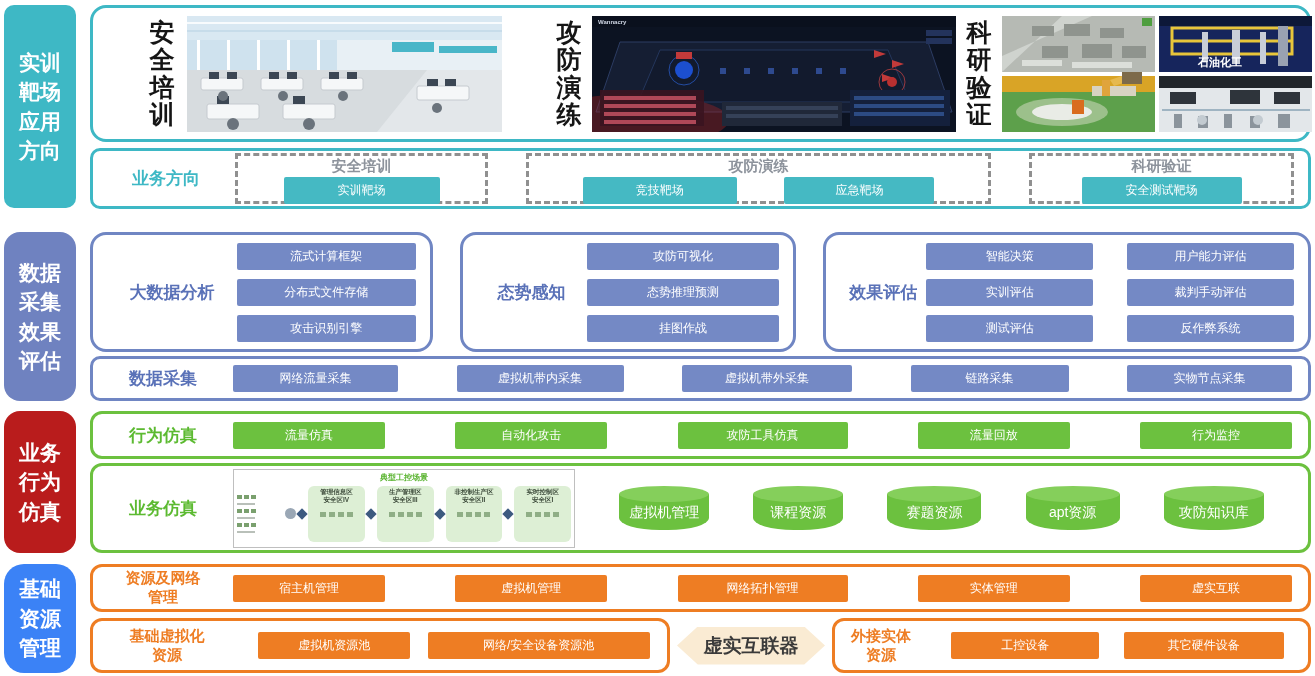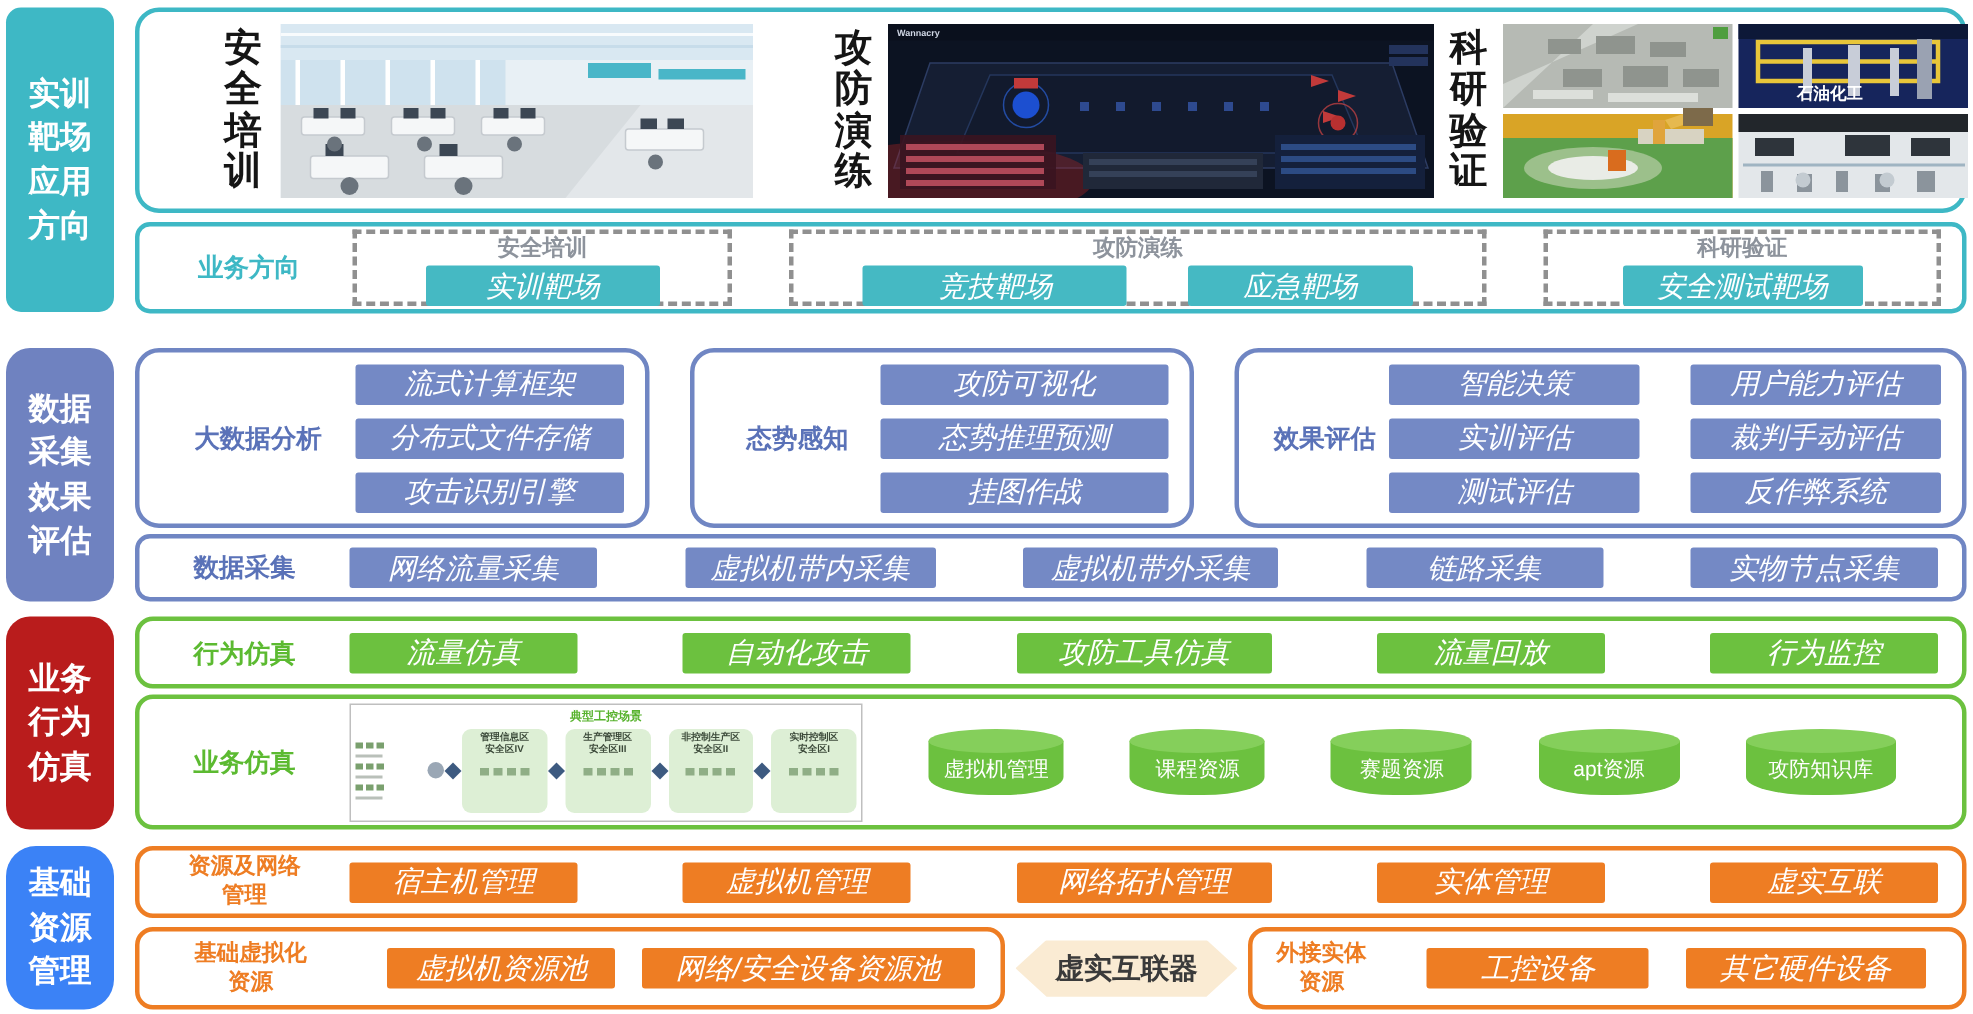--- a/index.html
+++ b/index.html
@@ -19,22 +19,22 @@
   .box-teal2{border:3px solid #3EB8C5;border-radius:10px;}
   .box-blue{border:3px solid #7086C3;border-radius:16px;box-sizing:border-box;}
   .box-blue2{border:3px solid #7086C3;border-radius:10px;}
   .box-green{border:3px solid #6CC13F;border-radius:12px;}
   .box-orange{border:3px solid #EE7D23;border-radius:12px;}
   .slabel{font-weight:bold;font-size:17px;text-align:center;flex:none;}
   .slabel.teal{color:#3EB8C5;}
   .slabel.blue{color:#5A72B8;}
   .slabel.green{color:#5CBA31;}
   .slabel.orange{color:#EE7D23;font-size:15px;white-space:pre-line;line-height:1.25;}
-  .btn{display:flex;align-items:center;justify-content:center;color:#fff;font-size:19px;
-       height:27px;border-radius:2px;box-sizing:border-box;flex:none;font-style:italic;}
+  .btn{display:flex;align-items:center;justify-content:center;color:#fff;font-size:12px;
+       height:27px;border-radius:2px;box-sizing:border-box;flex:none;}
   .btn-teal{background:#45B9C3;}
   .btn-blue{background:#7489C5;}
   .btn-green{background:#6CC13F;}
   .btn-orange{background:#EE7D23;}
   
   #row1{top:5px;height:137px;padding:0 10px 0 52px;}
   .vlabel{width:34px;font-size:25px;font-weight:bold;color:#151515;white-space:pre-line;
           line-height:1.1;text-align:center;flex:none;}
   .photo{flex:none;display:block;}
   
@@ -285,21 +285,21 @@
 
   <div id="row2" class="r box-teal2">
     <div class="slabel teal">业务方向</div>
     <div class="dashed" style="flex:1;margin-left:10px">
       <div class="dtitle">安全培训</div>
       <div class="btn btn-teal" style="width:156px">实训靶场</div>
     </div>
     <div class="dashed" style="flex:1.9;margin-left:38px">
       <div class="dtitle">攻防演练</div>
       <div class="dbl">
-        <div class="btn btn-teal" style="width:176px">竞技靶场</div>
+        <div class="btn btn-teal" style="width:154px">竞技靶场</div>
         <div class="btn btn-teal" style="width:150px">应急靶场</div>
       </div>
     </div>
     <div class="dashed" style="flex:1.05;margin-left:38px">
       <div class="dtitle">科研验证</div>
       <div class="btn btn-teal" style="width:160px">安全测试靶场</div>
     </div>
   </div>
 
   <div id="row3" class="r">

